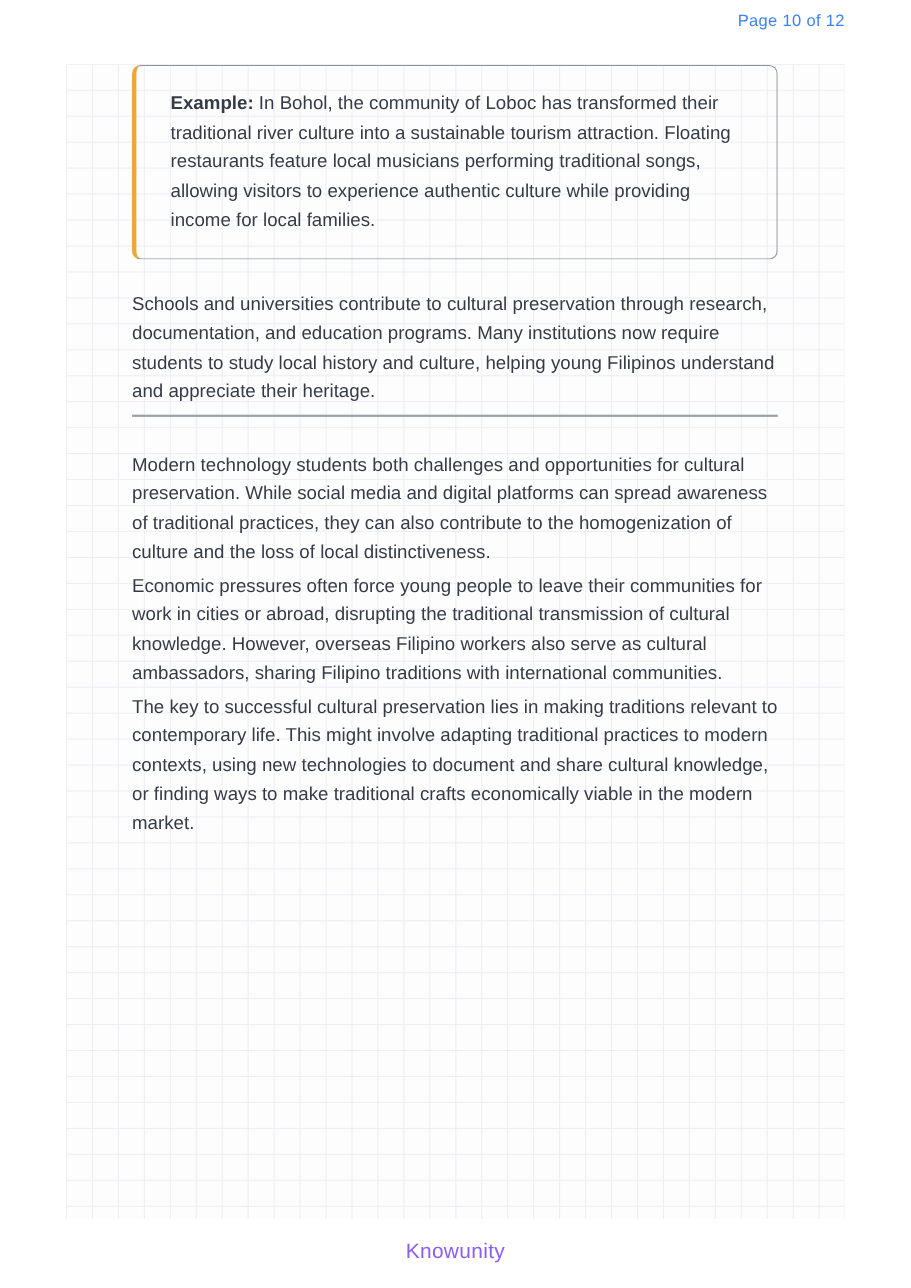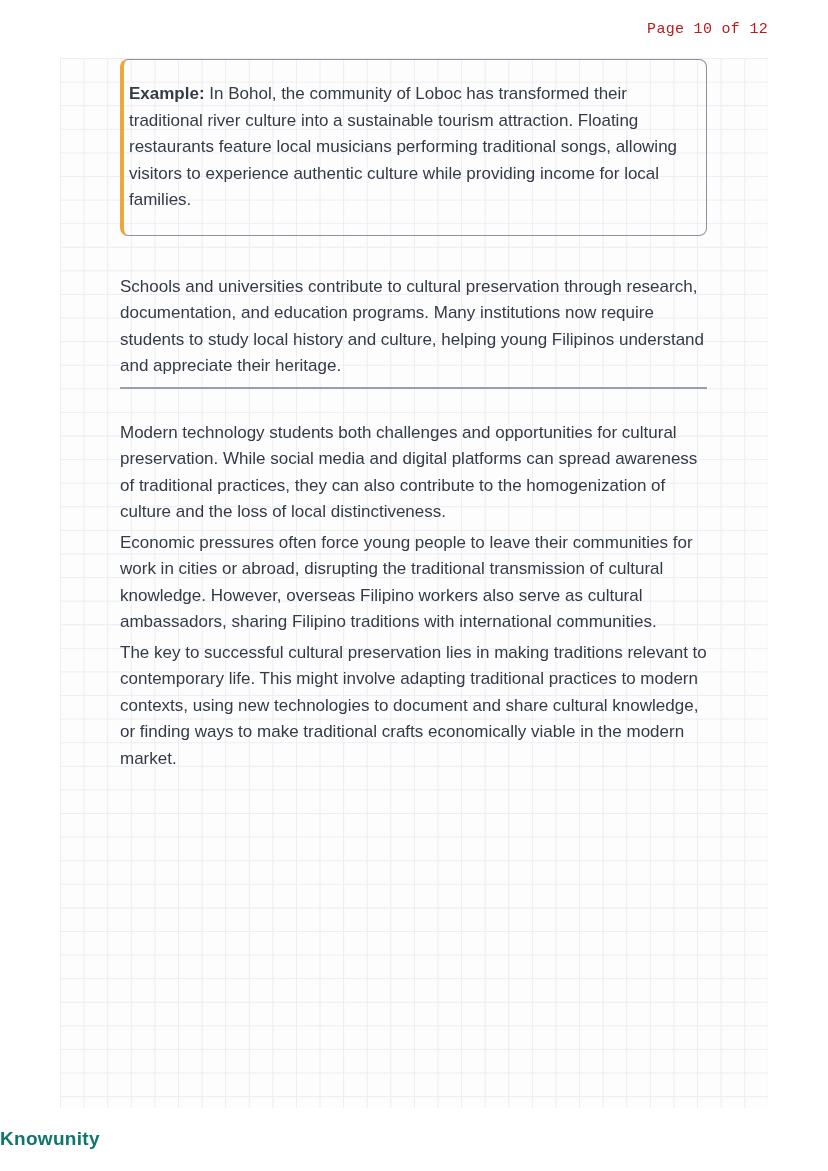--- a/index.html
+++ b/index.html
@@ -5,25 +5,25 @@
   * { margin: 0; padding: 0; box-sizing: border-box; }
   html, body {
     width: 828px; height: 1171px;
     background: #ffffff;
     font-family: "Liberation Sans", "DejaVu Sans", sans-serif;
     position: relative;
     overflow: hidden;
   }
   .page-indicator {
     position: absolute;
-    top: 21px;
+    top: 11px;
     right: 60px;
-    font-family: Liberation Mono, monospace;
+    font-family: Liberation Sans, sans-serif;
     font-size: 15px;
-    color: #b91c1c;
+    color: #3b82f6;
     letter-spacing: 0.3px;
   }
   .sheet {
     position: absolute;
     left: 60px;
     top: 58px;
     width: 708px;
     height: 1050px;
     background-color: #fdfdfe;
     background-image:
@@ -32,25 +32,25 @@
     background-size: 23.6px 23.6px;
   }
   .content {
     padding: 0 61px 0 60px;
     color: #343b46;
     font-size: 17px;
     line-height: 26.5px;
   }
   .example-box {
     margin-top: 1px;
-    margin-bottom: 38px;
+    margin-bottom: 28px;
     border: 1px solid #8b929b;
     border-left: 4px solid #efa63b;
     border-radius: 8px;
-    padding: 21px 24px 21px 5px;
+    padding: 21px 24px 21px 31px;
     background: transparent;
   }
   .example-label { font-weight: bold; }
   .para { margin: 0; }
   .para + .para { margin-top: 4px; }
   .section-heading {
     margin-top: 26px;
     font-size: 17.5px;
     line-height: 23px;
     font-weight: bold;
@@ -73,25 +73,24 @@
     left: 0; top: 0; bottom: 0;
     width: 5px;
     border-radius: 3px;
     background: #545c69;
   }
   .footer-brand {
     position: absolute;
     top: 1128px;
     left: 0;
     width: 100%;
-    text-align: left;
+    text-align: center;
     font-size: 19px;
-    color: #0f766e;
+    color: #8b5cf6;
     letter-spacing: 0.3px;
-    font-weight: bold;
   }
 </style>
 </head>
 <body>
 
 <div class="page-indicator">Page 10 of 12</div>
 
 <div class="sheet">
   <div class="content">
 

